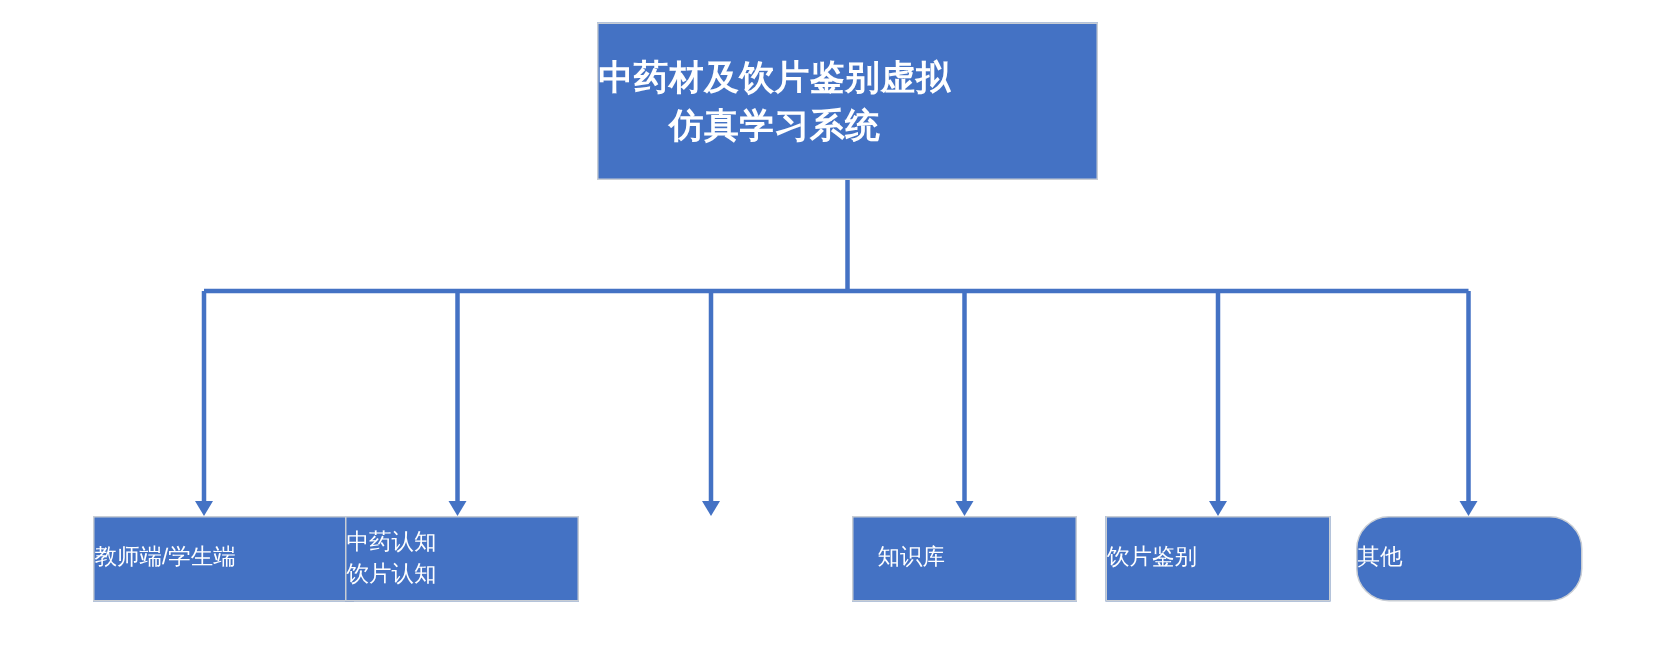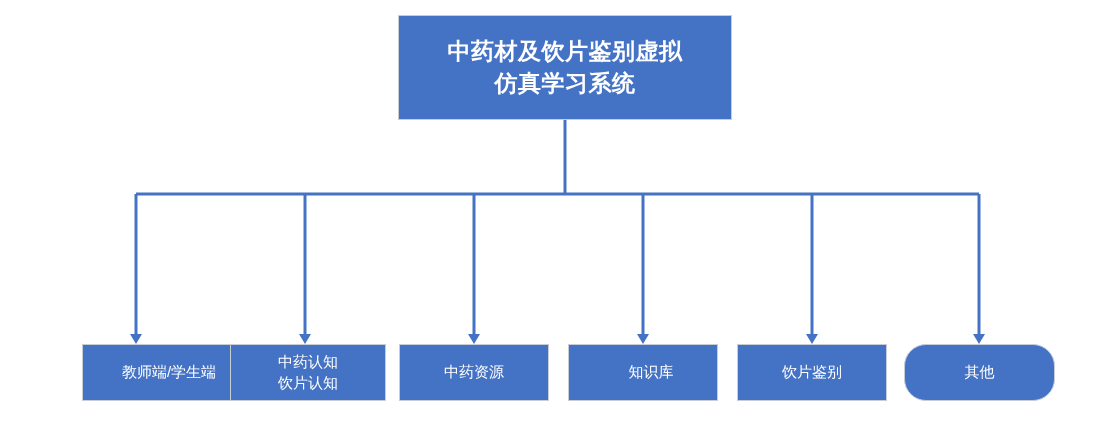--- a/index.html
+++ b/index.html
@@ -18,21 +18,20 @@
     overflow: hidden;
   }
   .node-box {
     position: absolute;
     box-sizing: border-box;
     background: #4472C4;
     border: 1px solid #c8cdd4;
     color: #ffffff;
     display: flex;
     align-items: center;
-    justify-content: center;
     text-align: center;
     line-height: 1.35;
     user-select: none;
   }
   .node-root {
     left: 398px;
     top: 15px;
     width: 334px;
     height: 105px;
     font-size: 23px;
@@ -82,32 +81,29 @@
       <polygon points="806,334 818,334 812,344"></polygon>
       <polygon points="973,334 985,334 979,344"></polygon>
     </g>
   </svg>
 
   <div class="node-box node-root">
     <span class="node-label">中药材及饮片鉴别虚拟
 仿真学习系统</span>
   </div>
 
-  <div class="node-box node-leaf" style="left:62px; width:174px;margin-left:20px;">
+  <div class="node-box node-leaf" style="left:62px; width:174px;">
     <span class="node-label">教师端/学生端</span>
   </div>
 
   <div class="node-box node-leaf" style="left:230px; width:156px;">
     <span class="node-label">中药认知
 饮片认知</span>
   </div>
 
-  <div class="node-box node-leaf" style="left:399px; width:150px;">
-    <span class="node-label">中药资源</span>
-  </div>
 
   <div class="node-box node-leaf" style="left:568px; width:150px;padding-left:16px;">
     <span class="node-label">知识库</span>
   </div>
 
   <div class="node-box node-leaf" style="left:737px; width:150px;">
     <span class="node-label">饮片鉴别</span>
   </div>
 
   <div class="node-box node-leaf" style="left:904px; width:151px;border-radius:22px;">

